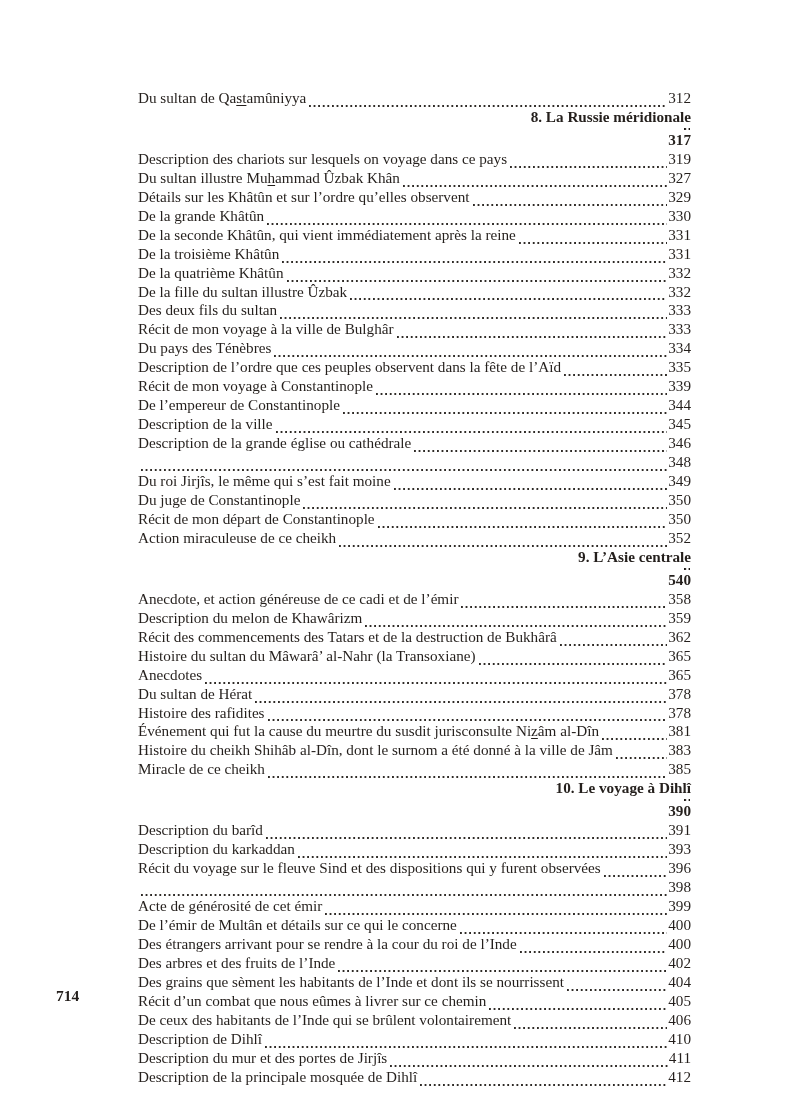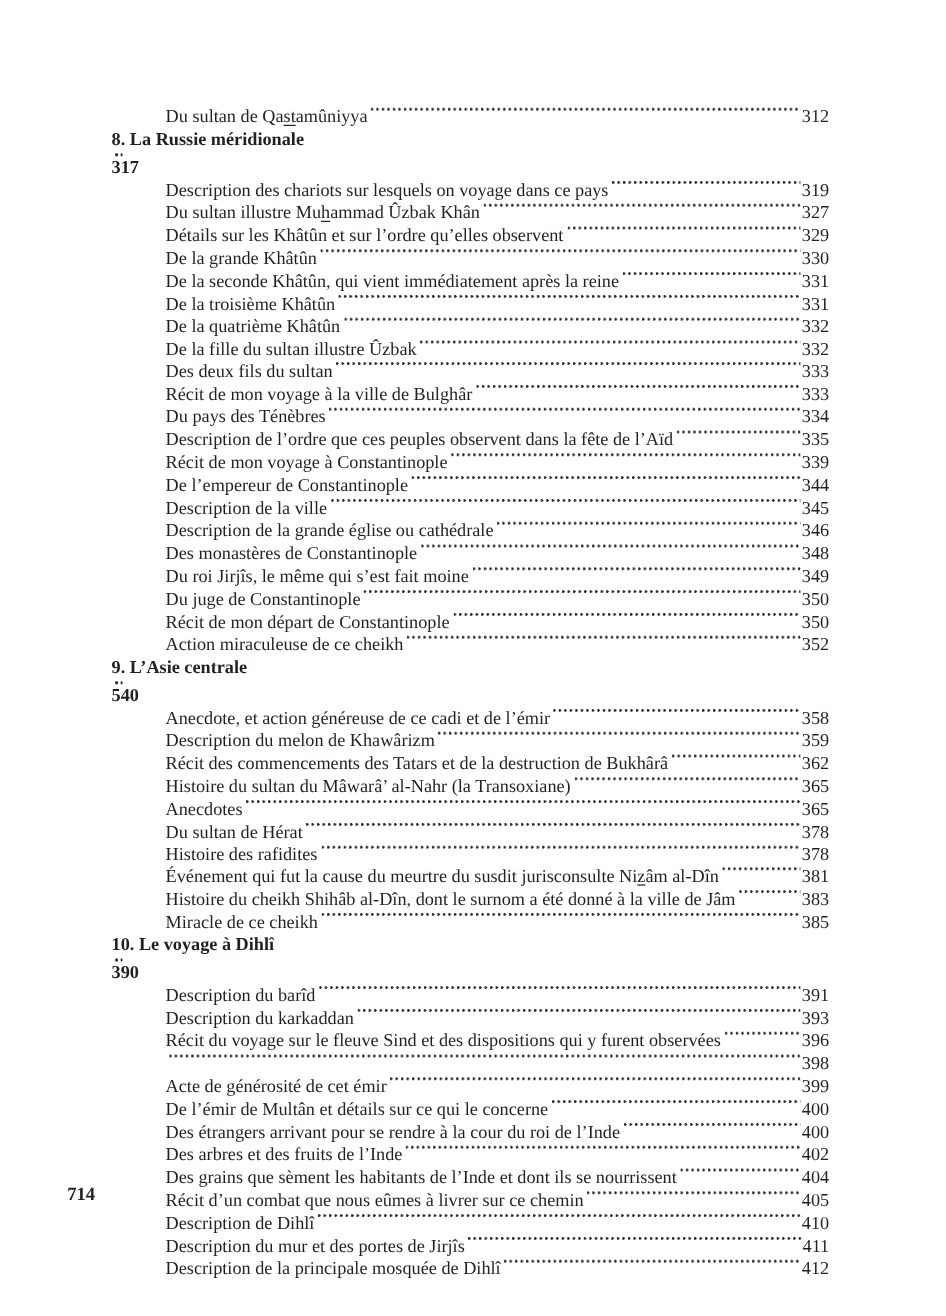--- a/index.html
+++ b/index.html
@@ -11,21 +11,21 @@
     color: #241f1c;
     overflow: hidden;
   }
   .toc {
     position: absolute;
     left: 93px; top: 89px;
     width: 598px;
   }
   .toc-line {
     display: flex;
-    align-items: flex-start;
+    align-items: flex-end;
     font-size: 15.2px;
     line-height: 18.95px;
     white-space: nowrap;
   }
   .toc-line.section { font-weight: bold; flex-direction: column; }
   .toc-line.entry { padding-left: 45px; }
   .title { flex: 0 1 auto; }
   .title .u { text-decoration: underline; text-underline-offset: 2px; }
   .title .i { }
   .leader {
@@ -136,21 +136,20 @@
       <span class="title"><span>Description de la ville</span></span>
       <span class="leader"></span>
       <span class="pagenum">345</span>
     </div>
     <div class="toc-line entry">
       <span class="title"><span>Description de la grande église ou cathédrale</span></span>
       <span class="leader"></span>
       <span class="pagenum">346</span>
     </div>
     <div class="toc-line entry">
-      <span class="title"><span>Des monastères de Constantinople</span></span>
       <span class="leader"></span>
       <span class="pagenum">348</span>
     </div>
     <div class="toc-line entry">
       <span class="title"><span>Du roi Jirjîs, le même qui s’est fait moine</span></span>
       <span class="leader"></span>
       <span class="pagenum">349</span>
     </div>
     <div class="toc-line entry">
       <span class="title"><span>Du juge de Constantinople</span></span>
@@ -268,20 +267,25 @@
     </div>
     <div class="toc-line entry">
       <span class="title"><span>Des grains que sèment les habitants de l’Inde et dont ils se nourrissent</span></span>
       <span class="leader"></span>
       <span class="pagenum">404</span>
     </div>
     <div class="toc-line entry">
       <span class="title"><span>Récit d’un combat que nous eûmes à livrer sur ce chemin</span></span>
       <span class="leader"></span>
       <span class="pagenum">405</span>
+    </div>
+    <div class="toc-line entry">
+      <span class="title"><span>De ceux des habitants de l’Inde qui se brûlent volontairement</span></span>
+      <span class="leader"></span>
+      <span class="pagenum">406</span>
     </div>
     <div class="toc-line entry">
       <span class="title"><span>Description de Dihlî</span></span>
       <span class="leader"></span>
       <span class="pagenum">410</span>
     </div>
     <div class="toc-line entry">
       <span class="title"><span>Description du mur et des portes de Jirjîs</span></span>
       <span class="leader"></span>
       <span class="pagenum">411</span>

